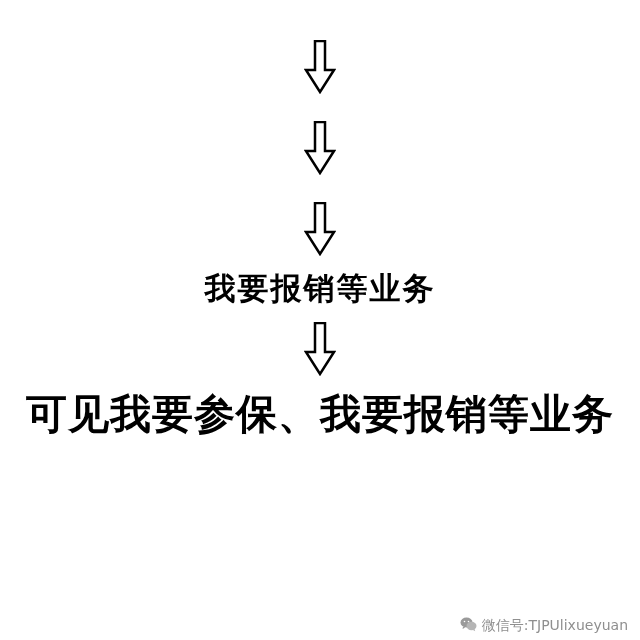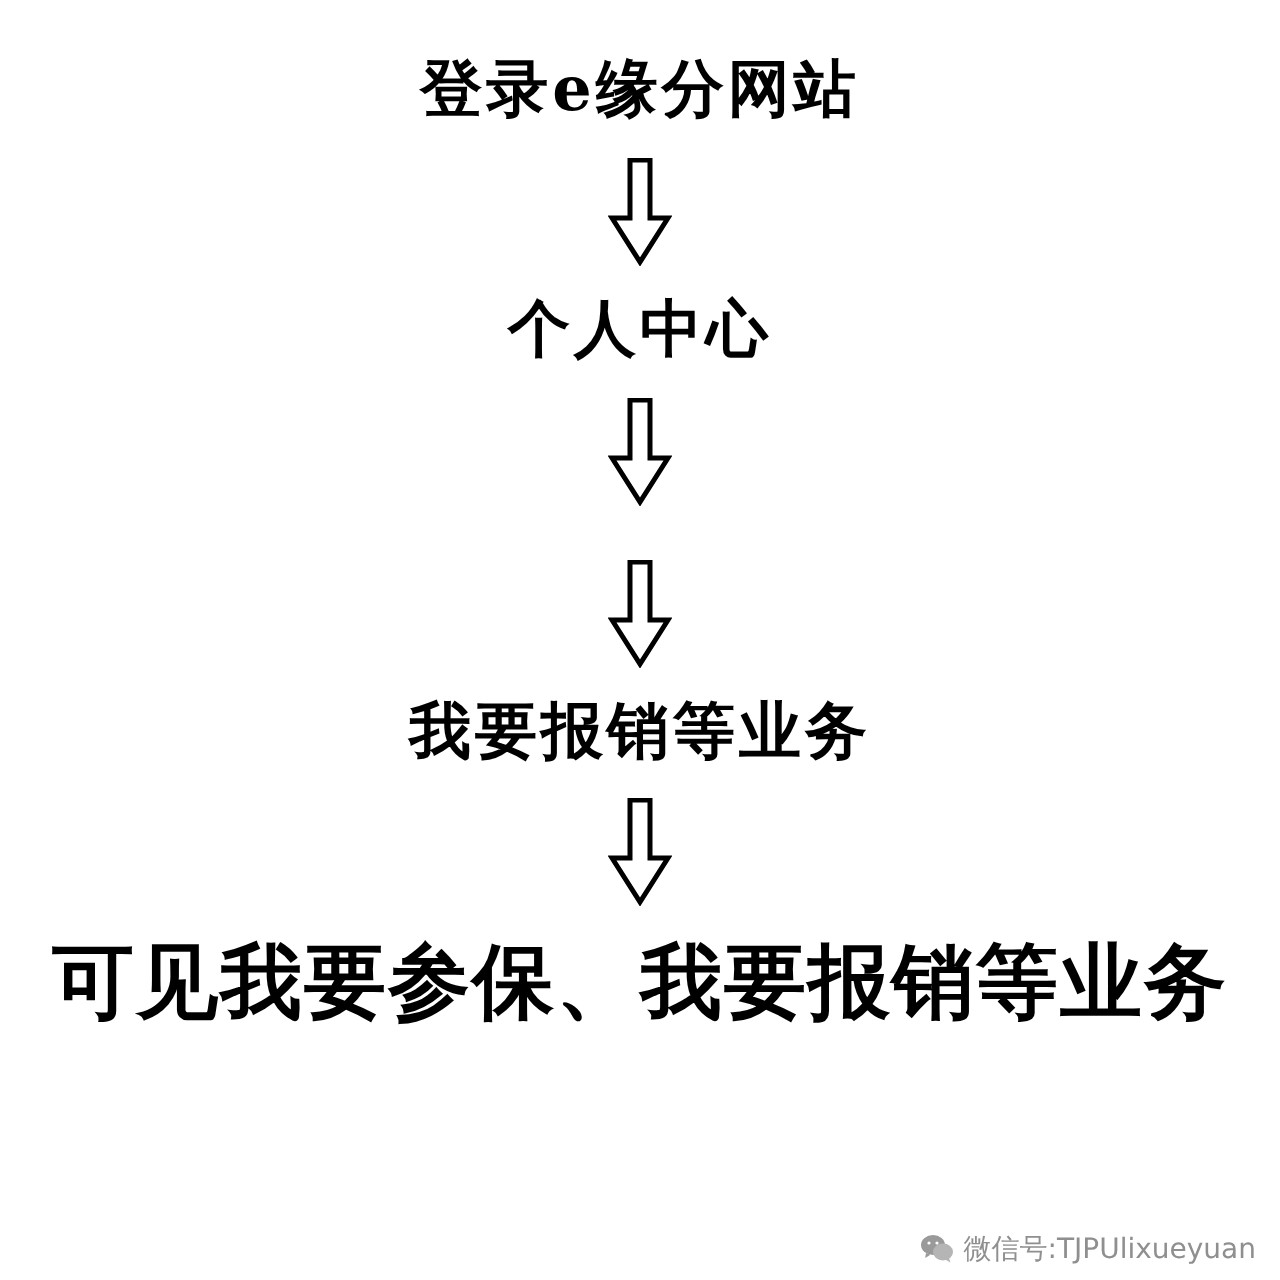--- a/index.html
+++ b/index.html
@@ -67,27 +67,25 @@
     justify-content: center;
   }
 </style>
 </head>
 <body>
 
 <div class="canvas">
 
   <div class="flow">
 
-    <div class="step">登录e缘分网站</div>
 
     <svg class="arrow" width="32" height="54" viewBox="0 0 32 54">
       <path d="M11 1 L21 1 L21 30 L30 30 L16 52 L2 30 L11 30 Z" fill="#ffffff" stroke="#000000" stroke-width="2.5" stroke-linejoin="miter"></path>
     </svg>
 
-    <div class="step">个人中心</div>
 
     <svg class="arrow" width="32" height="54" viewBox="0 0 32 54">
       <path d="M11 1 L21 1 L21 30 L30 30 L16 52 L2 30 L11 30 Z" fill="#ffffff" stroke="#000000" stroke-width="2.5" stroke-linejoin="miter"></path>
     </svg>
 
 
     <svg class="arrow" width="32" height="54" viewBox="0 0 32 54">
       <path d="M11 1 L21 1 L21 30 L30 30 L16 52 L2 30 L11 30 Z" fill="#ffffff" stroke="#000000" stroke-width="2.5" stroke-linejoin="miter"></path>
     </svg>
 

